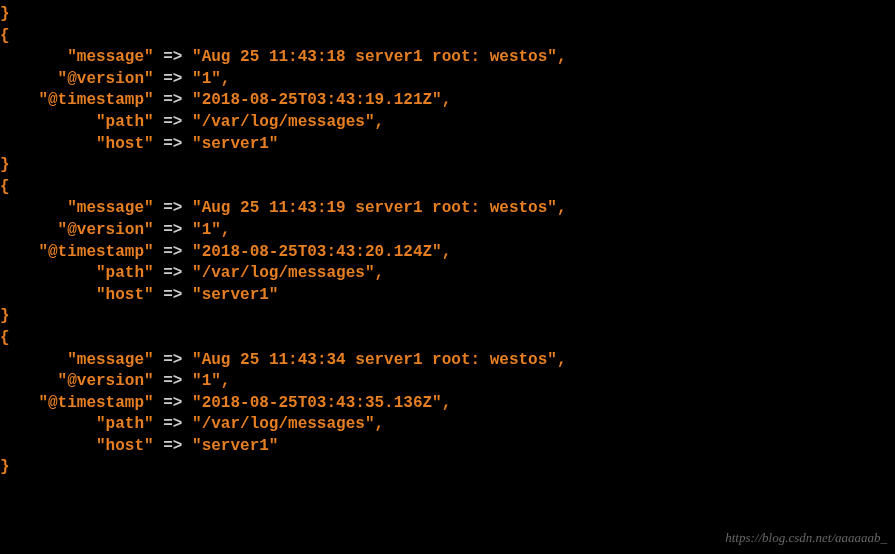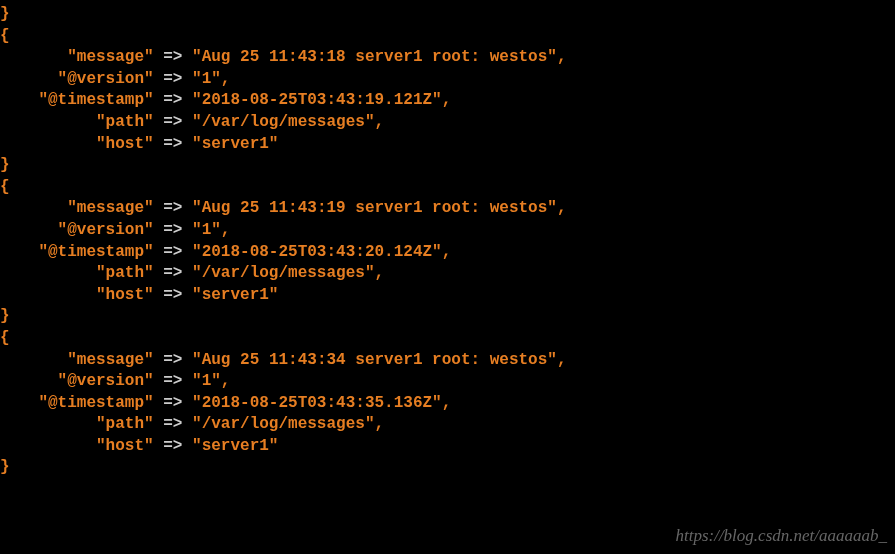--- a/index.html
+++ b/index.html
@@ -35,21 +35,21 @@
       color: #e67e22;
     }
     .comma {
       color: #e67e22;
     }
     .watermark {
       position: absolute;
       bottom: 8px;
       right: 8px;
       color: #666666;
-      font-size: 17px;
+      font-size: 13px;
       font-style: italic;
       font-weight: normal;
       font-family: serif;
     }
   </style>
 </head>
 <body>
 
 <div>
   <div class="line"><span class="bracket">}</span></div>

